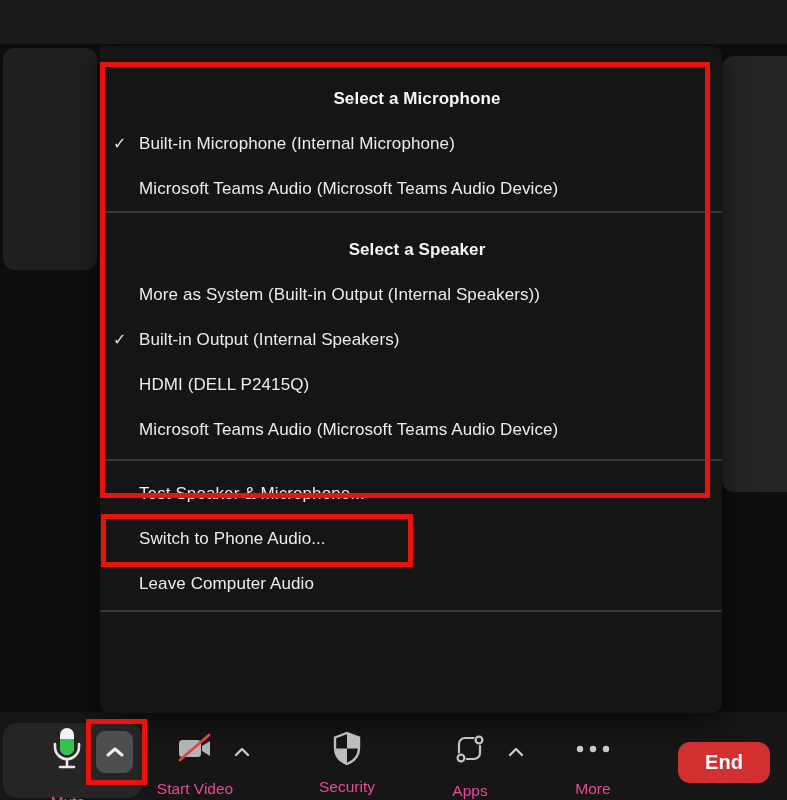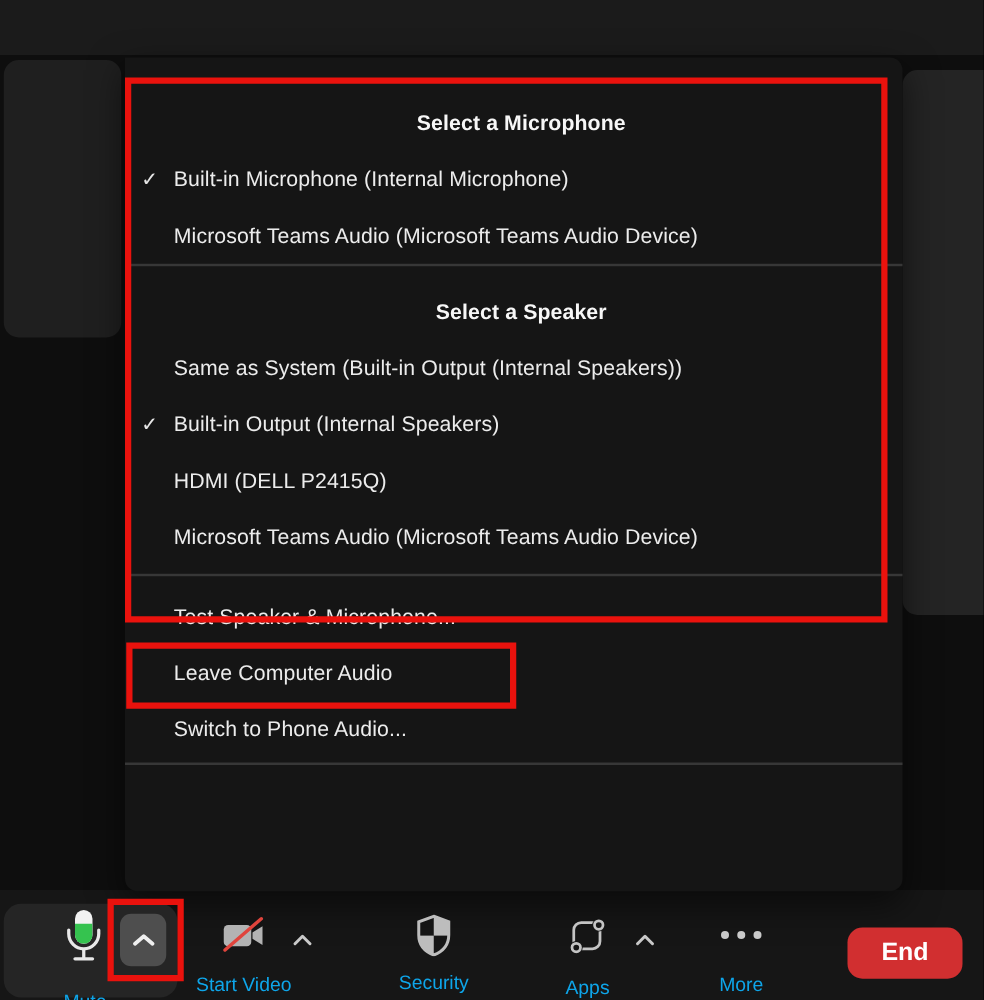--- a/index.html
+++ b/index.html
@@ -97,21 +97,21 @@
     background: #252525;
     border-radius: 14px;
     z-index: 3;
   }
   .mic-svg { position: absolute; left: 44px; top: 3px; }
   .mute-label {
     position: absolute; left: 0; top: 70px; width: 130px;
     text-align: center;
   }
   .tb-label {
-    color: #0ea5e9;
+    color: #ec4899;
     font-size: 15.5px;
   }
   .audio-chevron-btn {
     position: absolute; left: 96px; top: 731px;
     width: 37px; height: 42px;
     background: #4e4e4e;
     border-radius: 9px;
     display: flex; align-items: center; justify-content: center;
     z-index: 4;
   }
@@ -160,45 +160,45 @@
       <span>Microsoft Teams Audio (Microsoft Teams Audio Device)</span>
     </div>
 
     <div class="menu-divider d1"></div>
 
     <div class="menu-row header">
       <span>Select a Speaker</span>
     </div>
     <div class="menu-row item checkable">
       <span class="check-slot"></span>
-      <span>Same as System (Built-in Output (Internal Speakers))</span>
+      <span>More as System (Built-in Output (Internal Speakers))</span>
     </div>
     <div class="menu-row item checkable">
       <span class="check-slot">✓</span>
       <span>Built-in Output (Internal Speakers)</span>
     </div>
     <div class="menu-row item checkable">
       <span class="check-slot"></span>
       <span>HDMI (DELL P2415Q)</span>
     </div>
     <div class="menu-row item checkable">
       <span class="check-slot"></span>
       <span>Microsoft Teams Audio (Microsoft Teams Audio Device)</span>
     </div>
 
     <div class="menu-divider d2"></div>
 
     <div class="menu-row item">
       <span>Test Speaker &amp; Microphone...</span>
     </div>
     <div class="menu-row item">
+      <span>Switch to Phone Audio...</span>
+    </div>
+    <div class="menu-row item">
       <span>Leave Computer Audio</span>
-    </div>
-    <div class="menu-row item">
-      <span>Switch to Phone Audio...</span>
     </div>
 
     <div class="menu-divider d3"></div>
 
   </div>
 
   <div class="annotation box-devices"></div>
   <div class="annotation box-test"></div>
   <div class="annotation box-chevron"></div>
 

